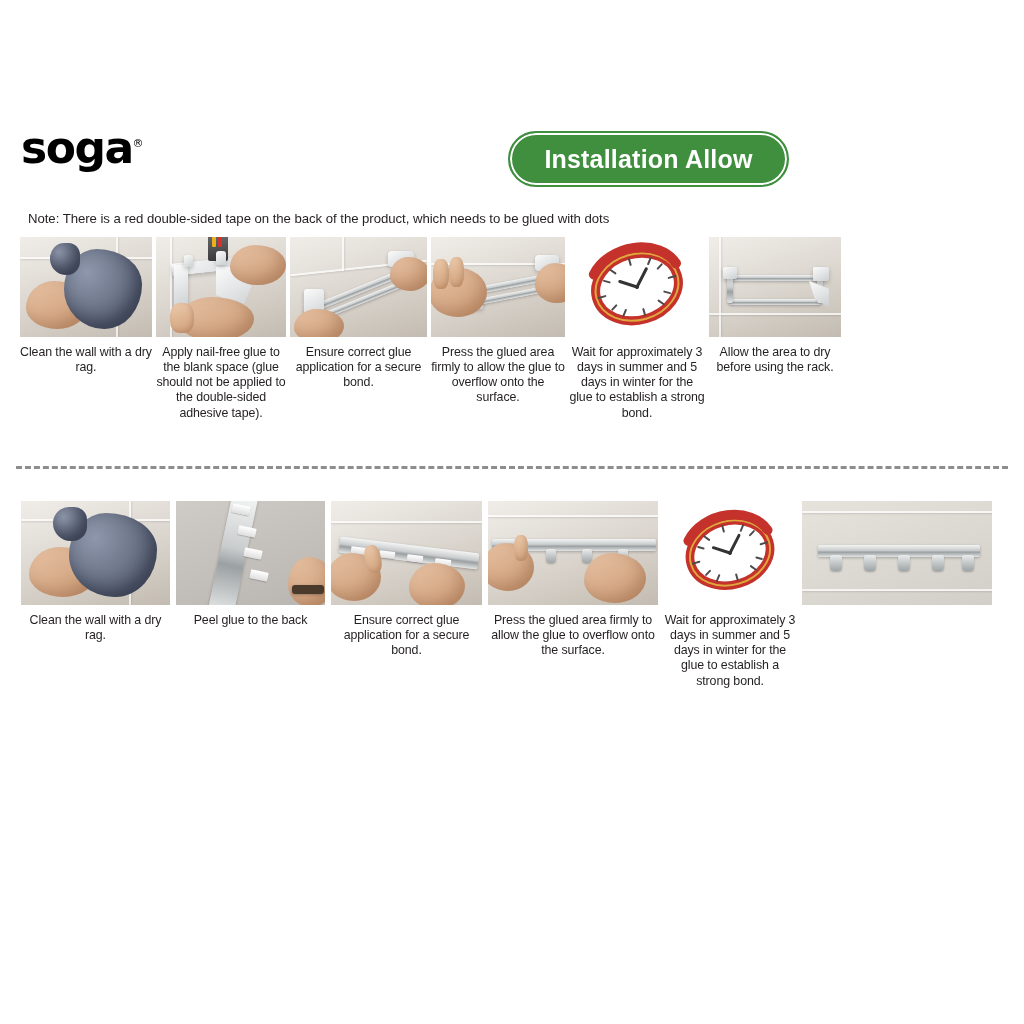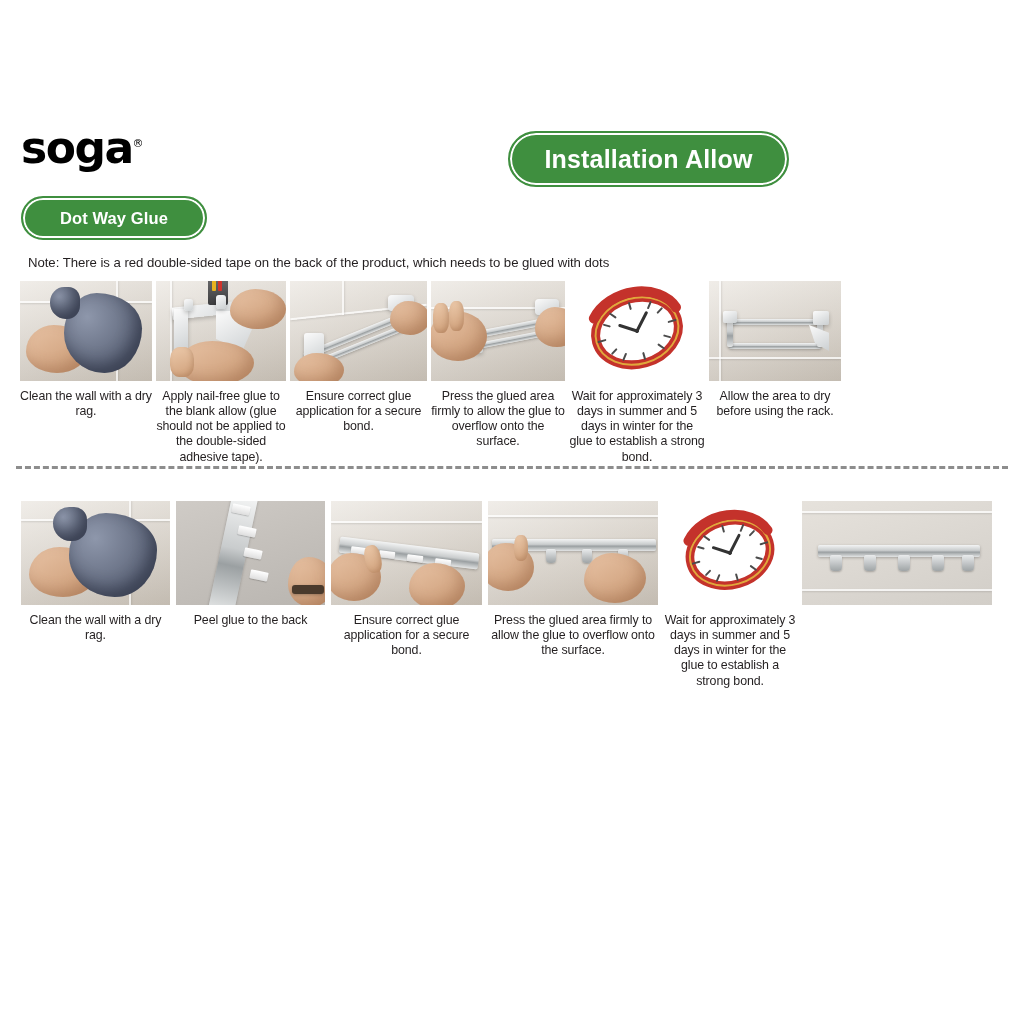--- a/index.html
+++ b/index.html
@@ -220,23 +220,20 @@
   <div class="header">
     <div class="logo"><span>soga</span><span class="reg">®</span></div>
 
     <div class="pill pill-guide">
       <span>Installation Allow</span>
     </div>
   </div>
 
   <div class="section section-1">
 
-    <div class="pill pill-section">
-      <span>Dot Way Glue</span>
-    </div>
 
     <div class="note-line">Note: There is a red double-sided tape on the back of the product, which needs to be glued with dots</div>
 
     <div class="steps">
 
       <div class="step" style="width:136px">
         <div class="thumb" style="width:132px;height:100px">
           <div class="tilewall"></div>
           <div class="grout-h" style="top:20px"></div>
           <div class="grout-v" style="left:96px"></div>
@@ -257,21 +254,21 @@
           <div class="bracket" style="left:60px;top:30px;width:44px;height:40px;clip-path:polygon(0 0,100% 0,60% 100%,0 70%)"></div>
           <div class="gluegun" style="left:52px;top:-6px;width:20px;height:30px"></div>
           <div class="redtape" style="left:56px;top:-4px;width:4px;height:14px;background:#e8b21f"></div>
           <div class="redtape" style="left:62px;top:-4px;width:4px;height:14px"></div>
           <div class="bracket" style="left:28px;top:18px;width:9px;height:12px;border-radius:3px"></div>
           <div class="bracket" style="left:60px;top:14px;width:10px;height:14px;border-radius:3px"></div>
           <div class="hand" style="left:74px;top:8px;width:56px;height:40px"></div>
           <div class="hand" style="left:22px;top:60px;width:76px;height:44px"></div>
           <div class="finger" style="left:14px;top:66px;width:24px;height:30px"></div>
         </div>
-        <div class="caption" style="width:130px">Apply nail-free glue to the blank allow (glue should not be applied to the double-sided adhesive tape).</div>
+        <div class="caption" style="width:130px">Apply nail-free glue to the blank space (glue should not be applied to the double-sided adhesive tape).</div>
       </div>
 
       <div class="step" style="width:141px">
         <div class="thumb" style="width:137px;height:100px">
           <div class="tilewall"></div>
           <div class="grout-h" style="top:30px;transform:rotate(-6deg)"></div>
           <div class="grout-v" style="left:52px;height:34px;top:0"></div>
           <div class="rail" style="left:10px;top:50px;width:116px;height:7px;transform:rotate(-22deg)"></div>
           <div class="rail" style="left:12px;top:62px;width:112px;height:6px;transform:rotate(-22deg)"></div>
           <div class="bracket" style="left:98px;top:14px;width:26px;height:16px;border-radius:4px"></div>

